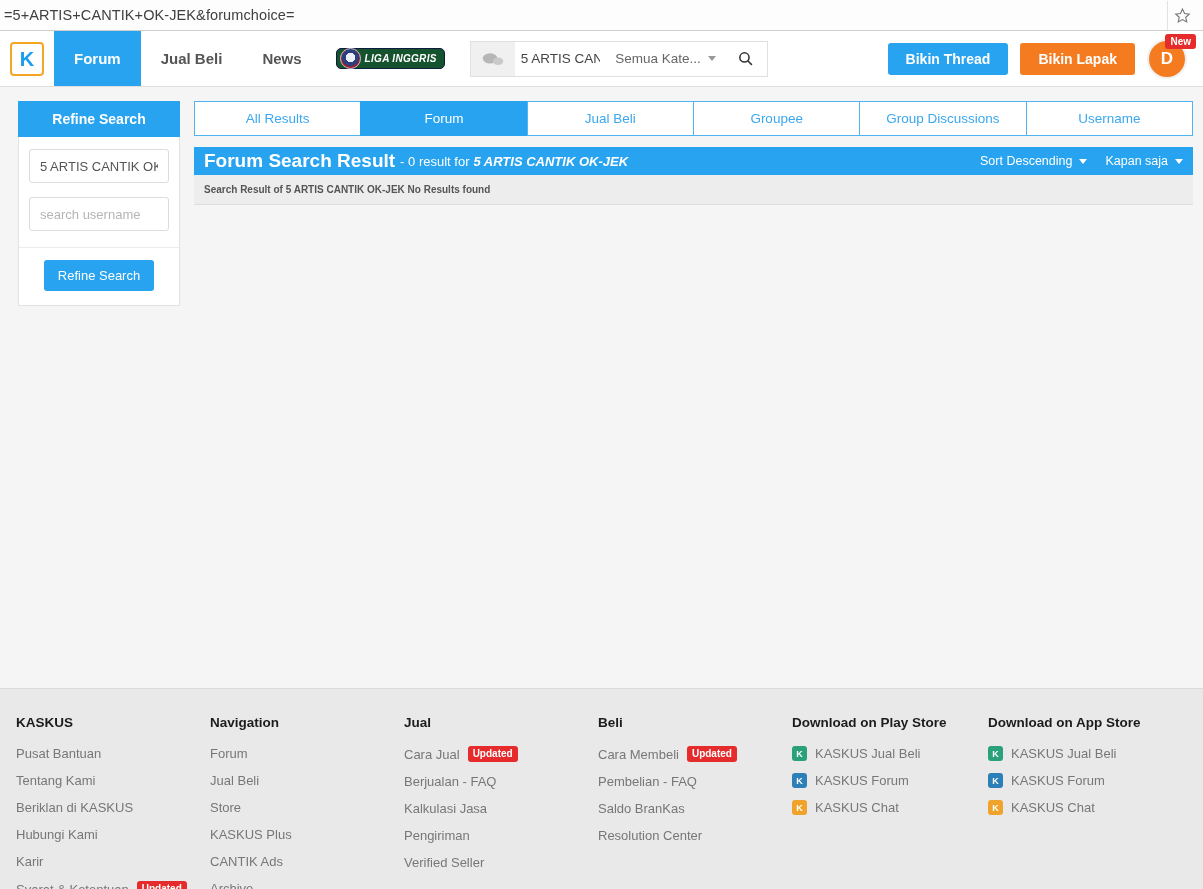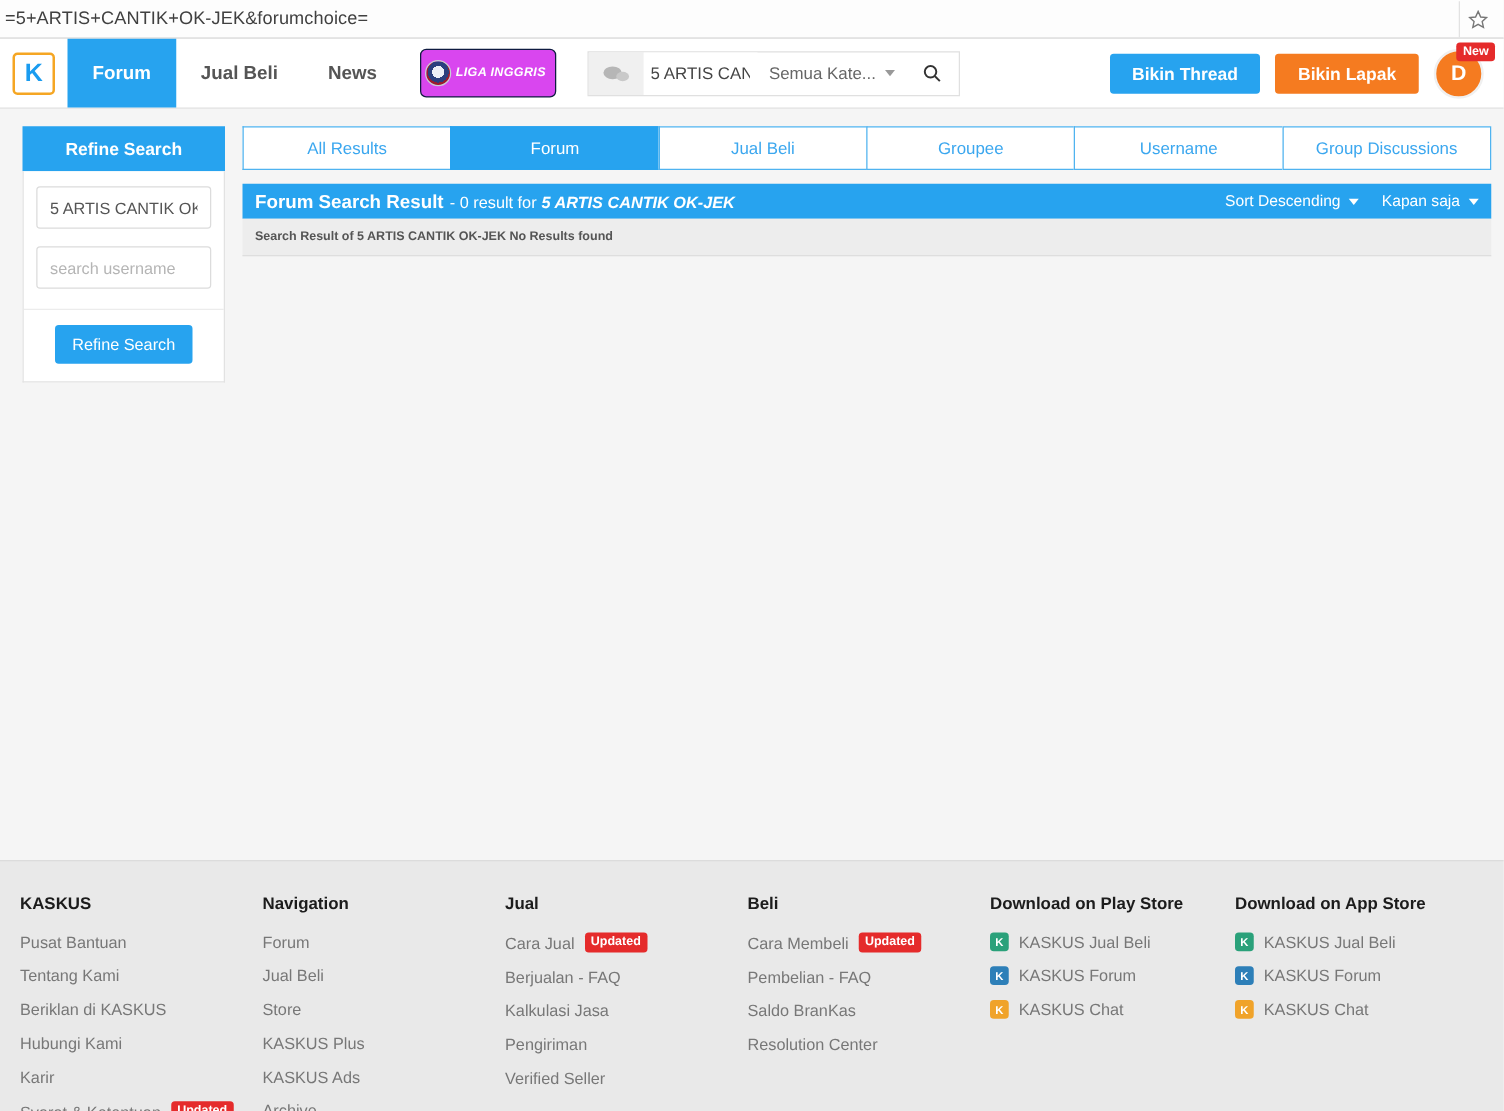--- a/index.html
+++ b/index.html
@@ -49,22 +49,22 @@
   }
   .nav-tab {
     display: flex; align-items: center; justify-content: center;
     padding: 0 20px;
     font-size: 15px; font-weight: bold;
     color: #555; text-decoration: none;
   }
   .nav-tab.active { background: #27a3ef; color: #fff; }
   .liga-badge {
     margin-left: 14px; align-self: center;
-    height: 39px; padding: 0 7px 0 3px;
-    background: #d946ef; border: 1px solid #0f1b40;
+    height: 21px; padding: 0 7px 0 3px;
+    background: #14532d; border: 1px solid #0f1b40;
     border-radius: 5px;
     display: flex; align-items: center; gap: 4px;
   }
   .liga-emblem {
     width: 21px; height: 21px; border-radius: 50%;
     background: radial-gradient(circle at 50% 45%, #eceff6 0 34%, #2a3f7e 34% 60%, #9b1c2e 60% 78%, #1b2a5c 78% 100%);
     border: 1px solid #c9ccd8;
     flex: 0 0 auto;
   }
   .liga-text {
@@ -170,21 +170,21 @@
     cursor: pointer;
   }
   .tab:last-child { border-right: 1px solid #4fb3f0; }
   .tab.active { background: #27a3ef; color: #fff; border-color: #27a3ef; }
 
   .result-head {
     margin-top: 11px; background: #27a3ef; color: #fff;
     height: 28px; display: flex; align-items: center;
     padding: 0 10px; font-size: 13px;
   }
-  .result-head b { font-weight: bold; font-size: 15px; }
+  .result-head b { font-weight: bold; font-size: 19px; }
   .result-query { font-style: italic; font-weight: bold; margin-left: 4px; }
   .result-sorts { margin-left: auto; display: flex; align-items: center; gap: 18px; }
   .sort-item {
     display: flex; align-items: center; gap: 7px;
     font-size: 12.5px; color: #fff; cursor: pointer;
   }
   .caret-w {
     width: 0; height: 0;
     border-left: 4px solid transparent; border-right: 4px solid transparent;
     border-top: 5px solid #ffffff;
@@ -291,22 +291,22 @@
       <button class="refine-btn">Refine Search</button>
     </div>
   </div>
 
   <div class="content">
     <div class="tabs">
       <div class="tab">All Results</div>
       <div class="tab active">Forum</div>
       <div class="tab">Jual Beli</div>
       <div class="tab">Groupee</div>
+      <div class="tab">Group Discussions</div>
       <div class="tab">Username</div>
-      <div class="tab">Group Discussions</div>
     </div>
 
     <div class="result-head">
       <b>Forum Search Result</b>
       <span style="margin-left:5px">- 0 result for</span>
       <span class="result-query">5 ARTIS CANTIK OK-JEK</span>
       <div class="result-sorts">
         <div class="sort-item">
           <span>Sort Descending</span>
           <span class="caret-w"></span>
@@ -357,21 +357,21 @@
       <a class="flink">
           <span>Jual Beli</span>
         </a>
       <a class="flink">
           <span>Store</span>
         </a>
       <a class="flink">
           <span>KASKUS Plus</span>
         </a>
       <a class="flink">
-          <span>KASKUS Ads</span>
+          <span>CANTIK Ads</span>
         </a>
       <a class="flink">
           <span>Archive</span>
         </a>
 
     </div>
 
     <div class="fcol">
       <h4>Jual</h4>
       <a class="flink">

